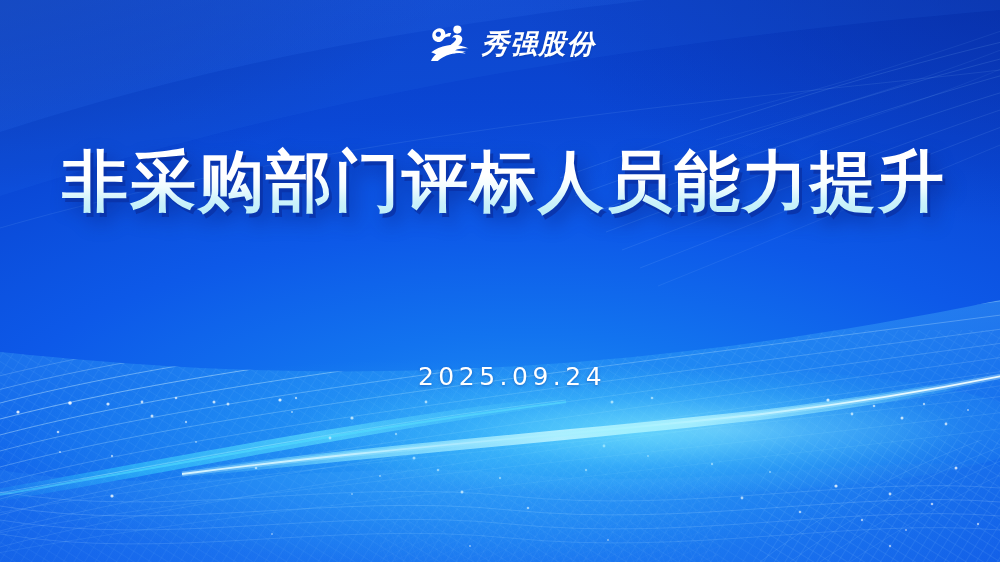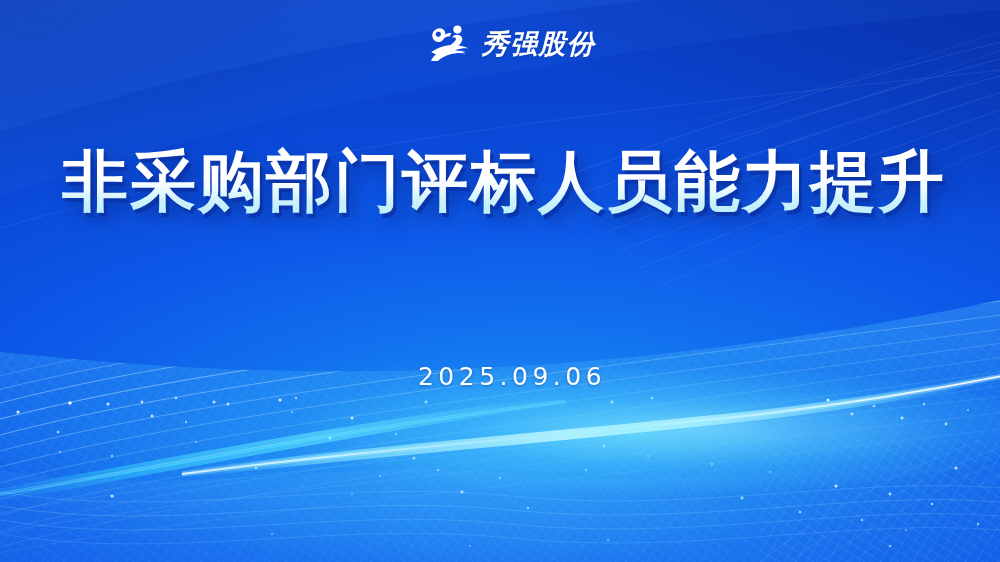--- a/index.html
+++ b/index.html
@@ -337,16 +337,16 @@
       <path d="M24.0 29.6 C28.6 28.4 33.6 28.4 37.4 29.8 C33.0 29.6 28.2 30.4 24.6 31.8 Z" fill="#ffffff" opacity="0.72"></path>
     </svg>
     <span class="logo-text">秀强股份</span>
   </div>
 
   <div class="title-wrap">
     <span class="title">非采购部门评标人员能力提升</span>
   </div>
 
   <div class="date-wrap">
-    <span class="date">2025.09.06</span>
+    <span class="date">2025.09.24</span>
   </div>
 
 </div>
 
 </body></html>

